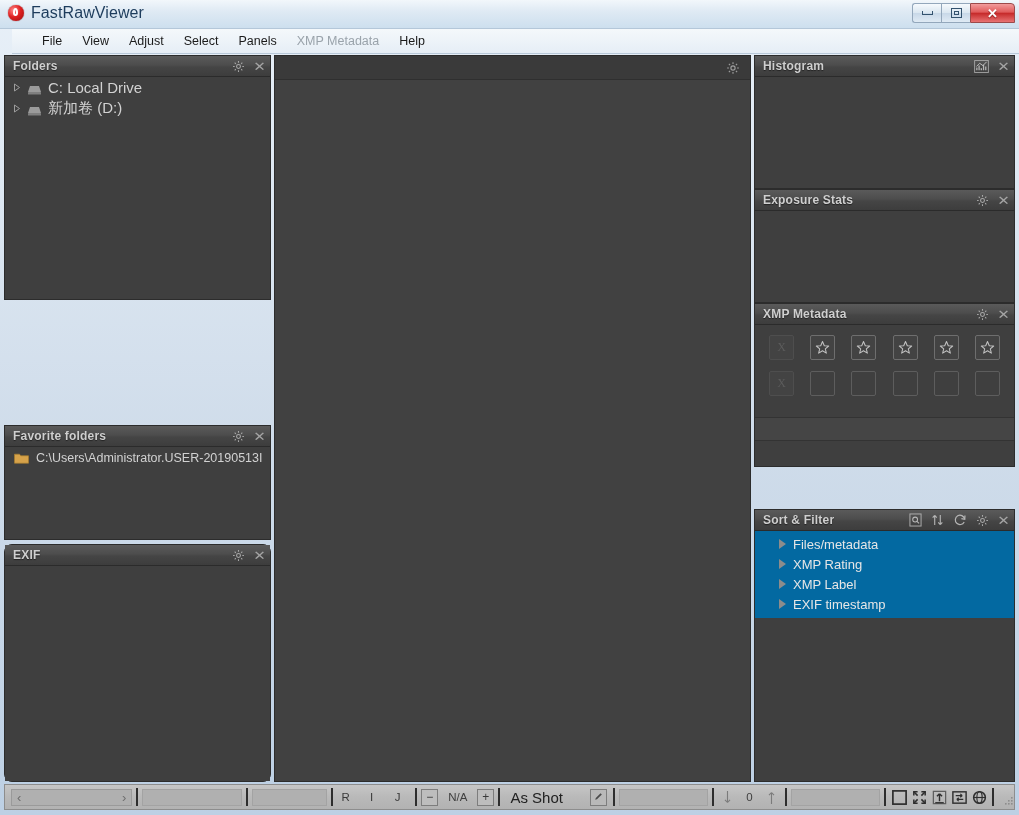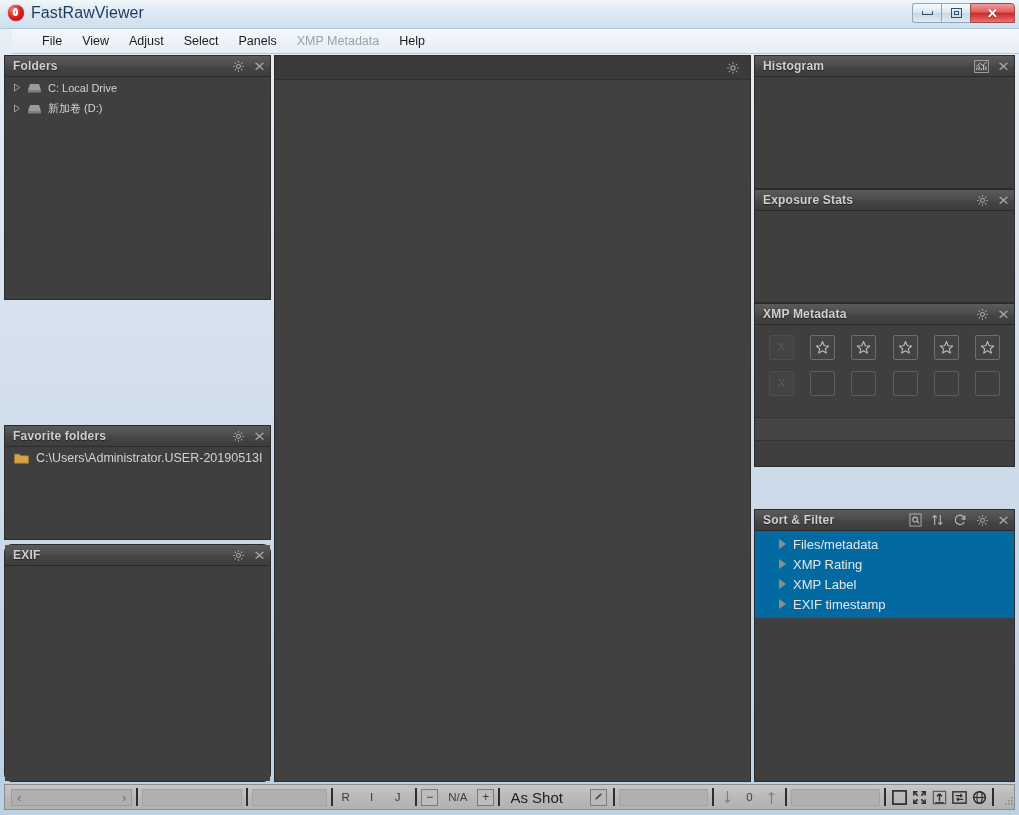--- a/index.html
+++ b/index.html
@@ -56,21 +56,21 @@
   .hd-icons{display:flex;align-items:center;gap:9px;}
   .panel-body{position:absolute;left:0;right:0;top:21px;bottom:0;background:#3f3f3f;overflow:hidden;}
 
   
   .ic{display:inline-block;opacity:.82;}
   .ic svg{display:block;}
   .ic-x{font-size:13px;color:#b9b9b9;line-height:1;transform:scaleX(1.15);}
 
   
   #folders{left:0;top:0;width:267px;height:245px;}
-  .tree-row{display:flex;align-items:center;gap:6px;height:21px;padding-left:8px;font-size:11px;color:#d2d2d2;}
+  .tree-row{display:flex;align-items:center;gap:6px;height:21px;padding-left:8px;font-size:15px;color:#d2d2d2;}
   .tri-outline{width:8px;height:9px;position:relative;}
   .tri-outline svg{display:block;}
   .drive-ic{width:15px;height:12px;}
 
   
   #trial{left:0;top:300px;width:267px;height:63px;background:#b5b5b5;border:1px solid #7d7d7d;
     box-sizing:border-box;display:flex;flex-direction:column;align-items:center;justify-content:center;gap:9px;}
   .trial-text{font-family:"Liberation Mono","DejaVu Sans Mono",monospace;font-size:11.5px;color:#2d2d2d;}
   .trial-links{display:flex;width:100%;justify-content:space-between;padding:0 45px;box-sizing:border-box;}
   .trial-links a{font-family:"Liberation Mono","DejaVu Sans Mono",monospace;font-size:11.5px;

